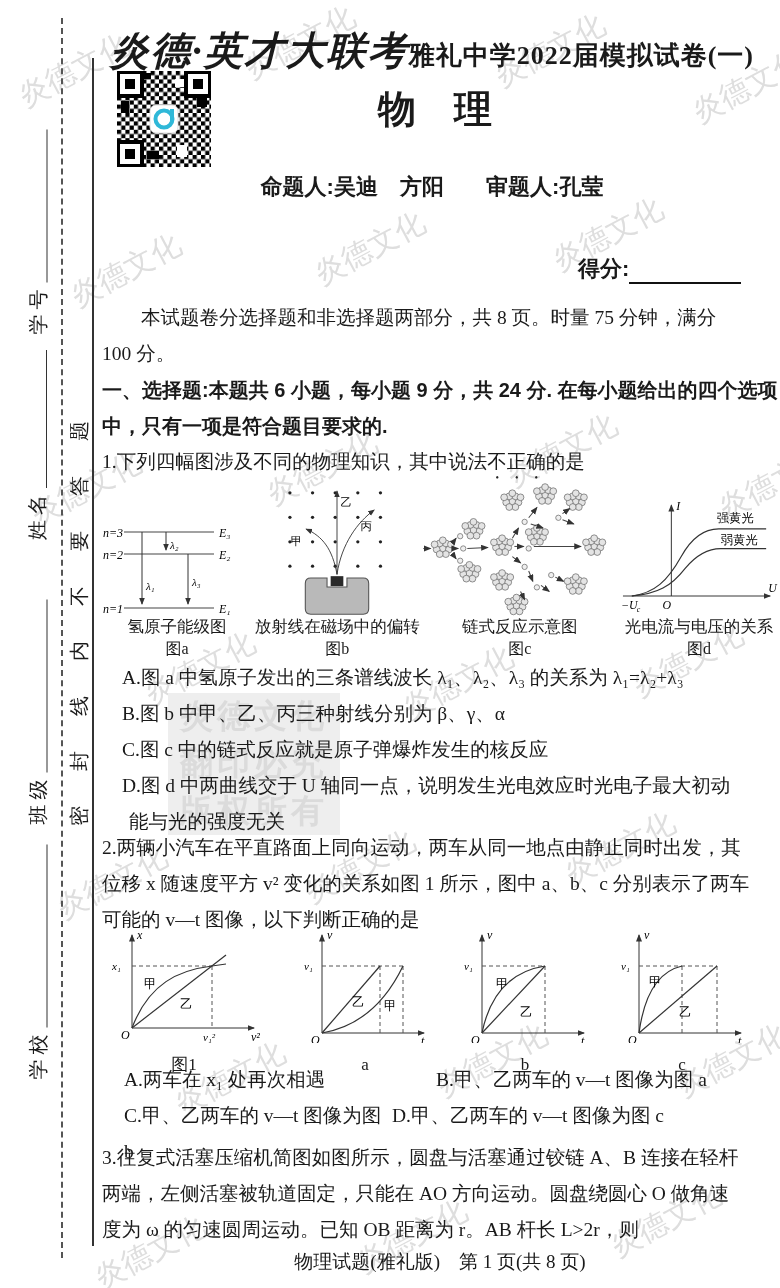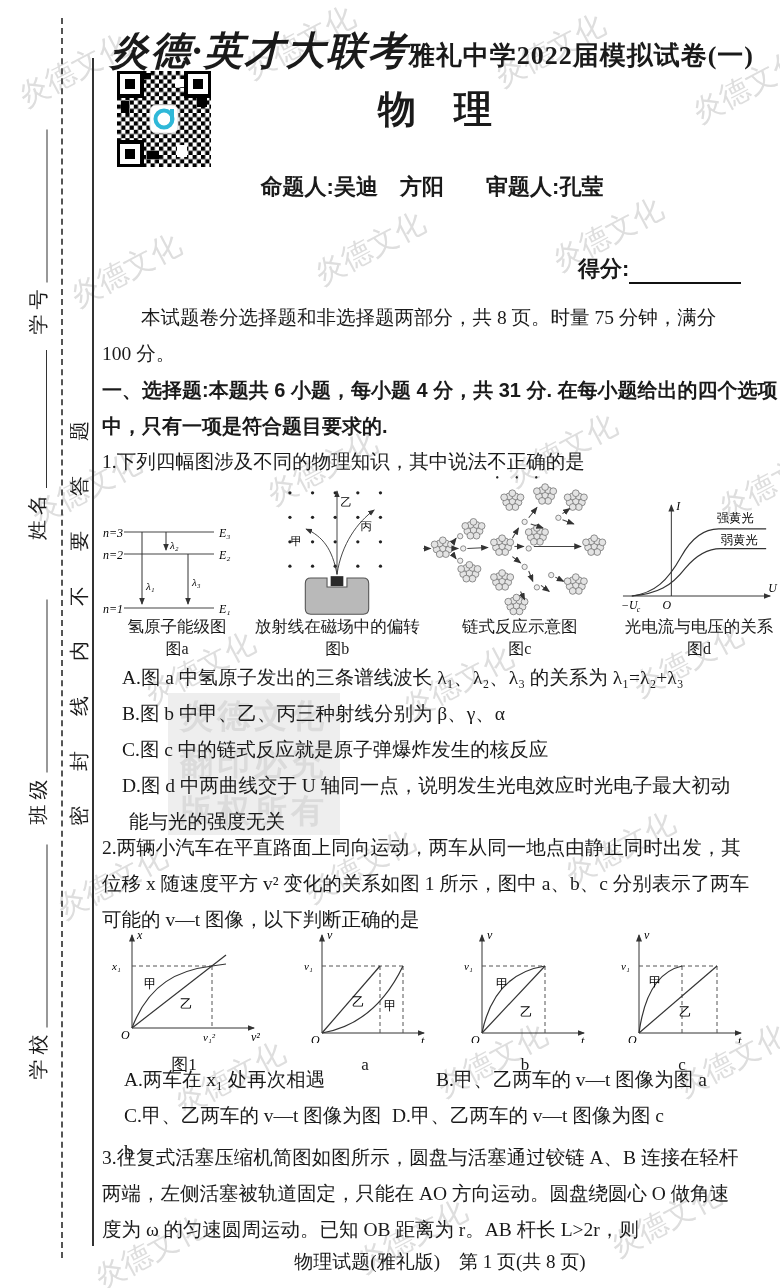--- a/index.html
+++ b/index.html
@@ -175,21 +175,21 @@
     <span>得分:</span>
     <span class="blank"></span>
   </div>
 
   <div class="blk" style="top:300px">
     <div class="indent">本试题卷分选择题和非选择题两部分，共 8 页。时量 75 分钟，满分</div>
     <div>100 分。</div>
   </div>
 
   <div class="blk hei" style="top:372px">
-    <div>一、选择题:本题共 6 小题，每小题 4 分，共 31 分. 在每小题给出的四个选项</div>
+    <div>一、选择题:本题共 6 小题，每小题 9 分，共 24 分. 在每小题给出的四个选项</div>
     <div>中，只有一项是符合题目要求的.</div>
   </div>
 
   <div class="blk" style="top:444px">
     <span>1.下列四幅图涉及不同的物理知识，其中说法</span><span class="emdot">不正确</span><span>的是</span>
   </div>
 
   <div class="blk figrow" style="top:480px">
 
     <div class="fig">

